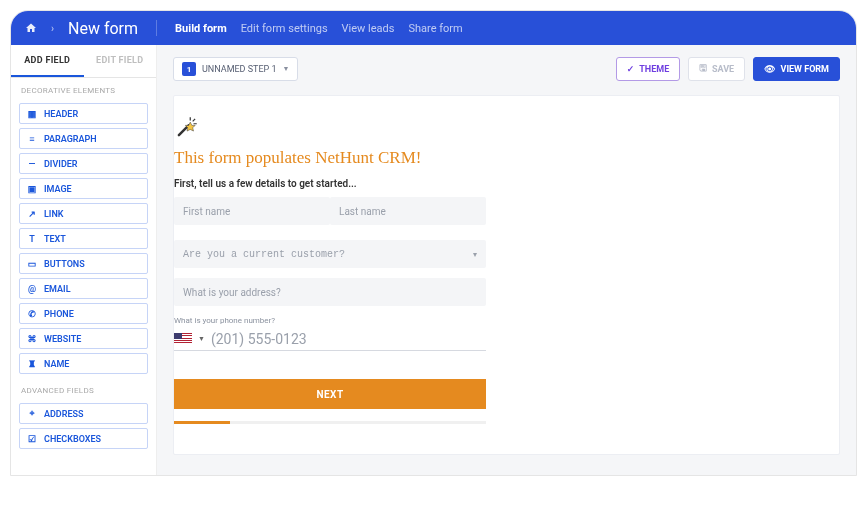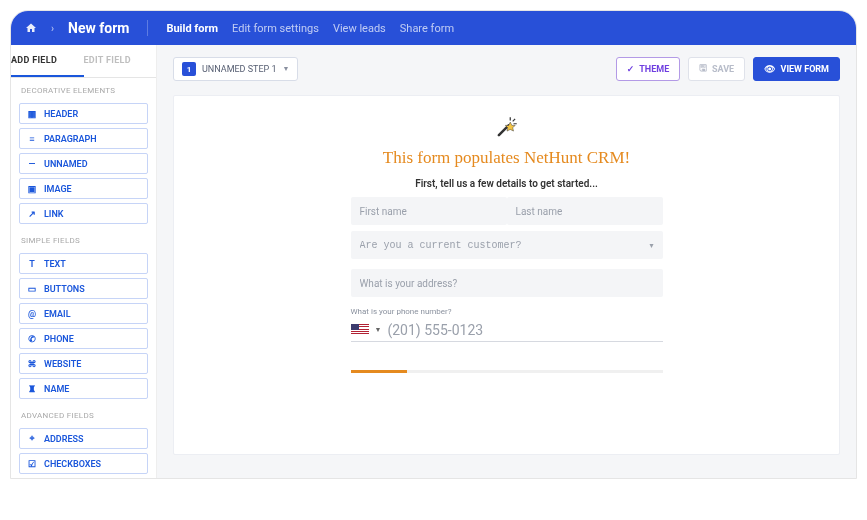--- a/index.html
+++ b/index.html
@@ -3,47 +3,47 @@
 <meta charset="utf-8">
 <style>
 *{box-sizing:border-box;margin:0;padding:0;font-family:-apple-system,BlinkMacSystemFont,"Segoe UI",Roboto,Arial,sans-serif}
 body{background:#fff;display:flex;justify-content:center;align-items:flex-start;padding:10px}
 .laptop{width:847px;background:#fff;border-radius:18px 18px 0 0;border:1px solid #e5e5e5;overflow:hidden;position:relative}
 .laptop::after{content:"";display:block;position:absolute;bottom:-14px;left:-20px;right:-20px;height:14px;background:linear-gradient(#f1f1f1,#d8d8d8);border-radius:0 0 10px 10px}
 .screen{background:#fff;min-height:460px}
 .topnav{background:#2850d8;height:34px;display:flex;align-items:center;padding:0 14px;gap:14px}
 .topnav .home{color:#fff;opacity:.9}
 .topnav .chev{color:#fff;opacity:.7;font-size:10px}
-.crumb{color:#fff;font-size:14px;font-weight:700}
+.crumb{color:#fff;font-size:16px;font-weight:400}
 .vr{width:1px;height:16px;background:rgba(255,255,255,.25);margin:0 4px}
 .navlink{color:rgba(255,255,255,.7);font-size:11px}
 .navlink.active{color:#fff;font-weight:700}
 .body{display:flex}
 .sidebar{width:146px;background:#fff;border-right:1px solid #eee;min-height:430px}
 .tabs{display:flex;border-bottom:1px solid #e5e5e5}
-.tab{flex:1;text-align:left;font-size:9px;font-weight:700;color:#bfbfbf;padding:10px 0;letter-spacing:.3px}
+.tab{flex:1;text-align:center;font-size:9px;font-weight:700;color:#bfbfbf;padding:10px 0;letter-spacing:.3px}
 .tab.active{color:#333;border-bottom:2px solid #1a56db}
 .sect{font-size:8px;color:#a9a9a9;letter-spacing:.3px;padding:8px 10px 4px}
 .field{margin:4px 8px;border:1px solid #c6d4f7;border-radius:2px;height:21px;display:flex;align-items:center;padding:0 7px;gap:7px;color:#1a56db;font-size:9px;font-weight:600;cursor:pointer}
 .field .ic{width:10px;height:10px;display:inline-flex;align-items:center;justify-content:center;color:#1a56db;font-size:9px}
 .main{flex:1;background:#f5f6f8;padding:12px 16px}
 .toolbar{display:flex;align-items:center;gap:8px;margin-bottom:14px}
 .step{background:#fff;border:1px solid #d8dde8;border-radius:3px;height:24px;display:inline-flex;align-items:center;padding:0 8px;gap:6px;font-size:9px;color:#565e72}
 .step .num{background:#2850d8;color:#fff;width:14px;height:14px;border-radius:2px;display:inline-flex;align-items:center;justify-content:center;font-size:8px;font-weight:700}
 .spacer{flex:1}
 .btn{height:24px;border-radius:3px;display:inline-flex;align-items:center;padding:0 10px;font-size:9px;font-weight:700;gap:5px;cursor:pointer}
 .btn.theme{background:#fff;border:1px solid #b39ae6;color:#6f3fe0}
 .btn.save{background:#fff;border:1px solid #dfe2ea;color:#b7bcc9}
 .btn.view{background:#2850d8;color:#fff;border:1px solid #2850d8}
-.card{background:#fff;border:1px solid #eceef3;border-radius:2px;padding:18px 0 14px;min-height:360px;display:flex;flex-direction:column;align-items:center}
+.card{background:#fff;border:1px solid #eceef3;border-radius:2px;padding:18px 0 14px;min-height:360px;display:flex;flex-direction:column;}
 .wand{width:26px;height:26px;margin-bottom:8px;display:flex;align-items:center;justify-content:center}
 .title{color:#e58a1f;font-family:Georgia,serif;font-size:17px;margin-bottom:10px}
 .sub{font-size:10px;font-weight:600;color:#333;margin-bottom:8px}
 .formwrap{width:312px}
-.row{display:flex;gap:0;margin-bottom:6px}
+.row{display:flex;gap:0;margin-bottom:15px}
 .inp{flex:1;height:28px;background:#f4f5f7;border:none;border-radius:2px;padding:0 9px;font-size:10px;color:#333}
 .inp::placeholder{color:#9aa0ab}
 .sel{position:relative;margin-bottom:10px}
 .sel .chev{position:absolute;right:9px;top:50%;transform:translateY(-50%);color:#9aa0ab;font-size:8px}
 .phonewrap{margin-bottom:28px}
 .phlabel{font-size:8px;color:#8b929f;margin-bottom:2px}
 .phinput{display:flex;align-items:center;border-bottom:1px solid #d6d9e0;height:24px;gap:6px}
 .flag{width:18px;height:11px;background:linear-gradient(#b22234 0 8%,#fff 8% 16%,#b22234 16% 24%,#fff 24% 32%,#b22234 32% 40%,#fff 40% 48%,#b22234 48% 56%,#fff 56% 64%,#b22234 64% 72%,#fff 72% 80%,#b22234 80% 88%,#fff 88% 100%);position:relative}
 .flag::before{content:"";position:absolute;top:0;left:0;width:8px;height:6px;background:#3c3b6e}
 .phval{font-size:14px;color:#9aa0ab}
@@ -83,32 +83,31 @@
   <div class="field">
             <span class="ic">▦</span>
             <span>HEADER</span>
           </div>
   <div class="field">
             <span class="ic">≡</span>
             <span>PARAGRAPH</span>
           </div>
   <div class="field">
             <span class="ic">—</span>
-            <span>UNNAMED</span>
+            <span>DIVIDER</span>
           </div>
   <div class="field">
             <span class="ic">▣</span>
             <span>IMAGE</span>
           </div>
   <div class="field">
             <span class="ic">↗</span>
             <span>LINK</span>
           </div>
 
-  <div class="sect">SIMPLE FIELDS</div>
   <div class="field">
             <span class="ic">T</span>
             <span>TEXT</span>
           </div>
   <div class="field">
             <span class="ic">▭</span>
             <span>BUTTONS</span>
           </div>
   <div class="field">
             <span class="ic">@</span>
@@ -188,20 +187,21 @@
         <input class="inp" style="width: 100%;" placeholder="What is your address?">
       </div>
       <div class="phonewrap">
         <div class="phlabel">What is your phone number?</div>
         <div class="phinput">
           <span class="flag"></span>
           <span style="font-size:7px;color:#666">▼</span>
           <span class="phval">(201) 555-0123</span>
         </div>
       </div>
+      <button class="next">NEXT</button>
       <div class="prog"></div>
     </div>
   </div>
 </div>
 
 </div>
 </div>
 </div>
 
 </body></html>

